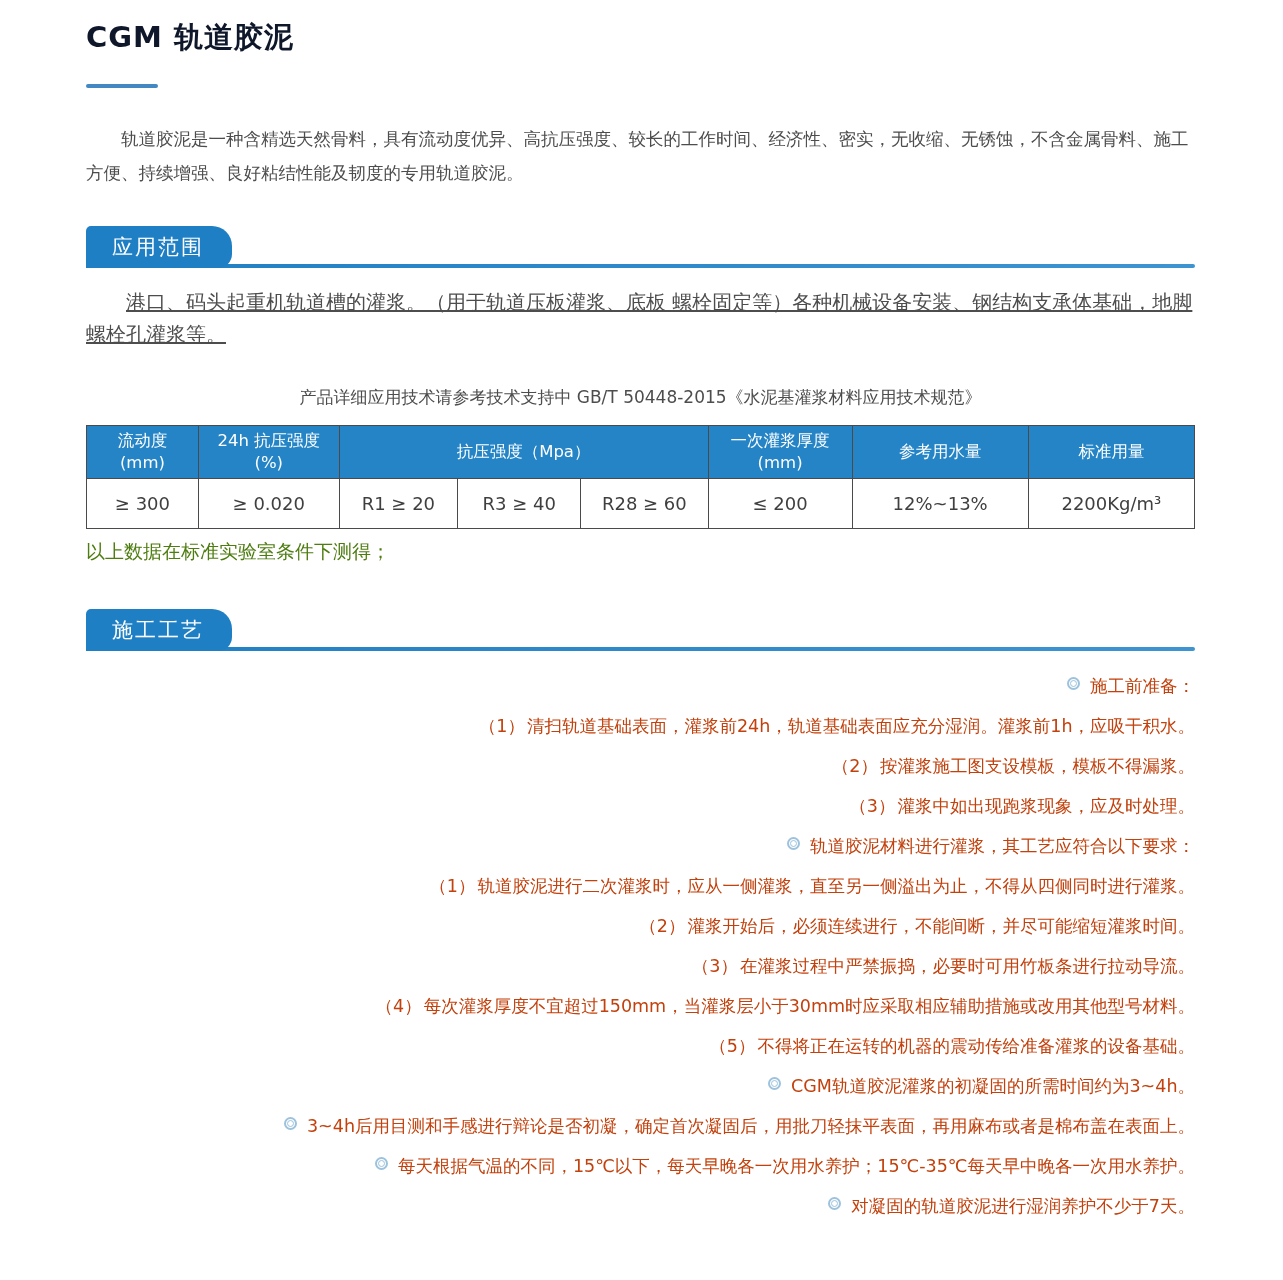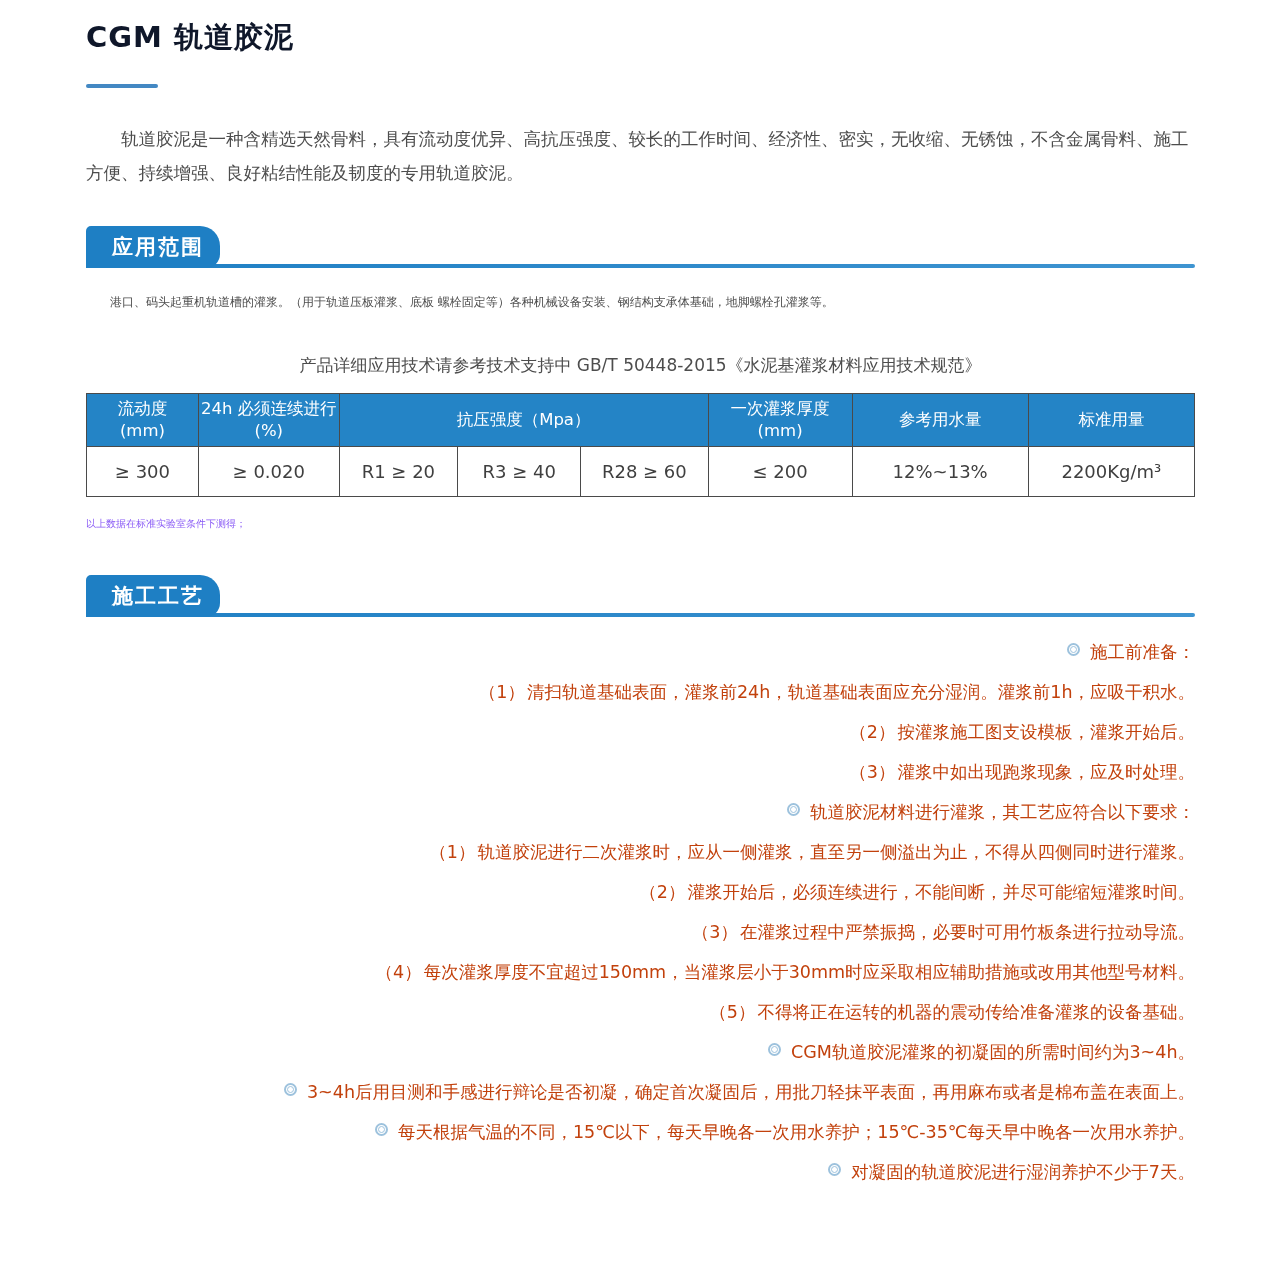--- a/index.html
+++ b/index.html
@@ -50,34 +50,35 @@
     background: linear-gradient(to right, #1e7fc4, #3e94d1);
     border-radius: 2px;
   }
   .section-badge {
     position: absolute;
     left: 0;
     bottom: 0;
     background: #1e7fc4;
     color: #ffffff;
     font-size: 21px;
-    font-weight: bold;
+    font-weight: normal;
     letter-spacing: 2px;
-    padding: 8px 16px 8px 26px;
+    padding: 8px 28px 8px 26px;
     border-radius: 5px 20px 14px 0;
     line-height: 26px;
   }
   .sec-app   { margin-top: 36px; }
   .sec-perf  { margin-top: 36px; }
   .sec-con   { margin-top: 44px; }
   .app-body {
     margin-top: 18px;
-    font-size: 12px;
+    font-size: 20px;
     line-height: 32px;
     text-indent: 2em;
+    text-decoration: underline;
   }
   .perf-note {
     margin-top: 24px;
     text-align: center;
     font-size: 17px;
     color: #4d4d4d;
   }
   
   table.perf-table {
     margin-top: 16px;
@@ -100,23 +101,23 @@
     padding: 4px 2px;
   }
   .perf-table tbody td {
     background: #ffffff;
     color: #3f3f3f;
     font-size: 18px;
     height: 50px;
     margin-left: 20px;
   }
   .table-footnote {
-    margin-top: 20px;
-    font-size: 10px;
-    color: #8b5cf6;
+    margin-top: 10px;
+    font-size: 19px;
+    color: #4d7c0f;
   }
   
   .list { margin-top: 20px; }
   .li {
     display: flex;
     align-items: flex-start;
     font-size: 17.5px;
     line-height: 22px;
     color: #c2410c;
     margin-bottom: 10px;
@@ -178,21 +179,21 @@
           <col style="width:15.9%">
           <col style="width:15.0%">
       </colgroup>
       <thead>
         <tr>
           <th>
             <div>流动度</div>
             <div>(mm)</div>
           </th>
           <th>
-            <div>24h 必须连续进行</div>
+            <div>24h 抗压强度</div>
             <div>(%)</div>
           </th>
           <th colspan="3">
             <div>抗压强度（Mpa）</div>
           </th>
           <th>
             <div>一次灌浆厚度</div>
             <div>(mm)</div>
           </th>
           <th>
@@ -228,21 +229,21 @@
       <div class="li">
         <span class="ring-icon"></span>
         <span>施工前准备：</span>
       </div>
       <div class="li">
         <span class="num-marker">（1）</span>
         <span>清扫轨道基础表面，灌浆前24h，轨道基础表面应充分湿润。灌浆前1h，应吸干积水。</span>
       </div>
       <div class="li">
         <span class="num-marker">（2）</span>
-        <span>按灌浆施工图支设模板，灌浆开始后。</span>
+        <span>按灌浆施工图支设模板，模板不得漏浆。</span>
       </div>
       <div class="li">
         <span class="num-marker">（3）</span>
         <span>灌浆中如出现跑浆现象，应及时处理。</span>
       </div>
       <div class="li">
         <span class="ring-icon"></span>
         <span>轨道胶泥材料进行灌浆，其工艺应符合以下要求：</span>
       </div>
       <div class="li">

